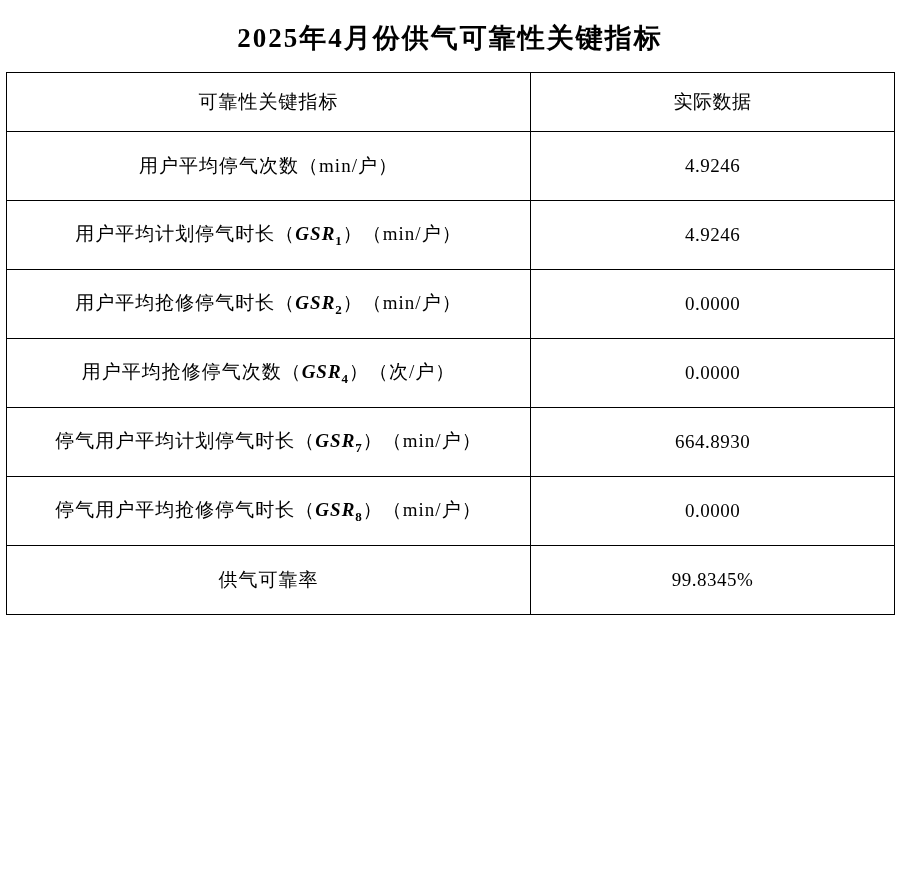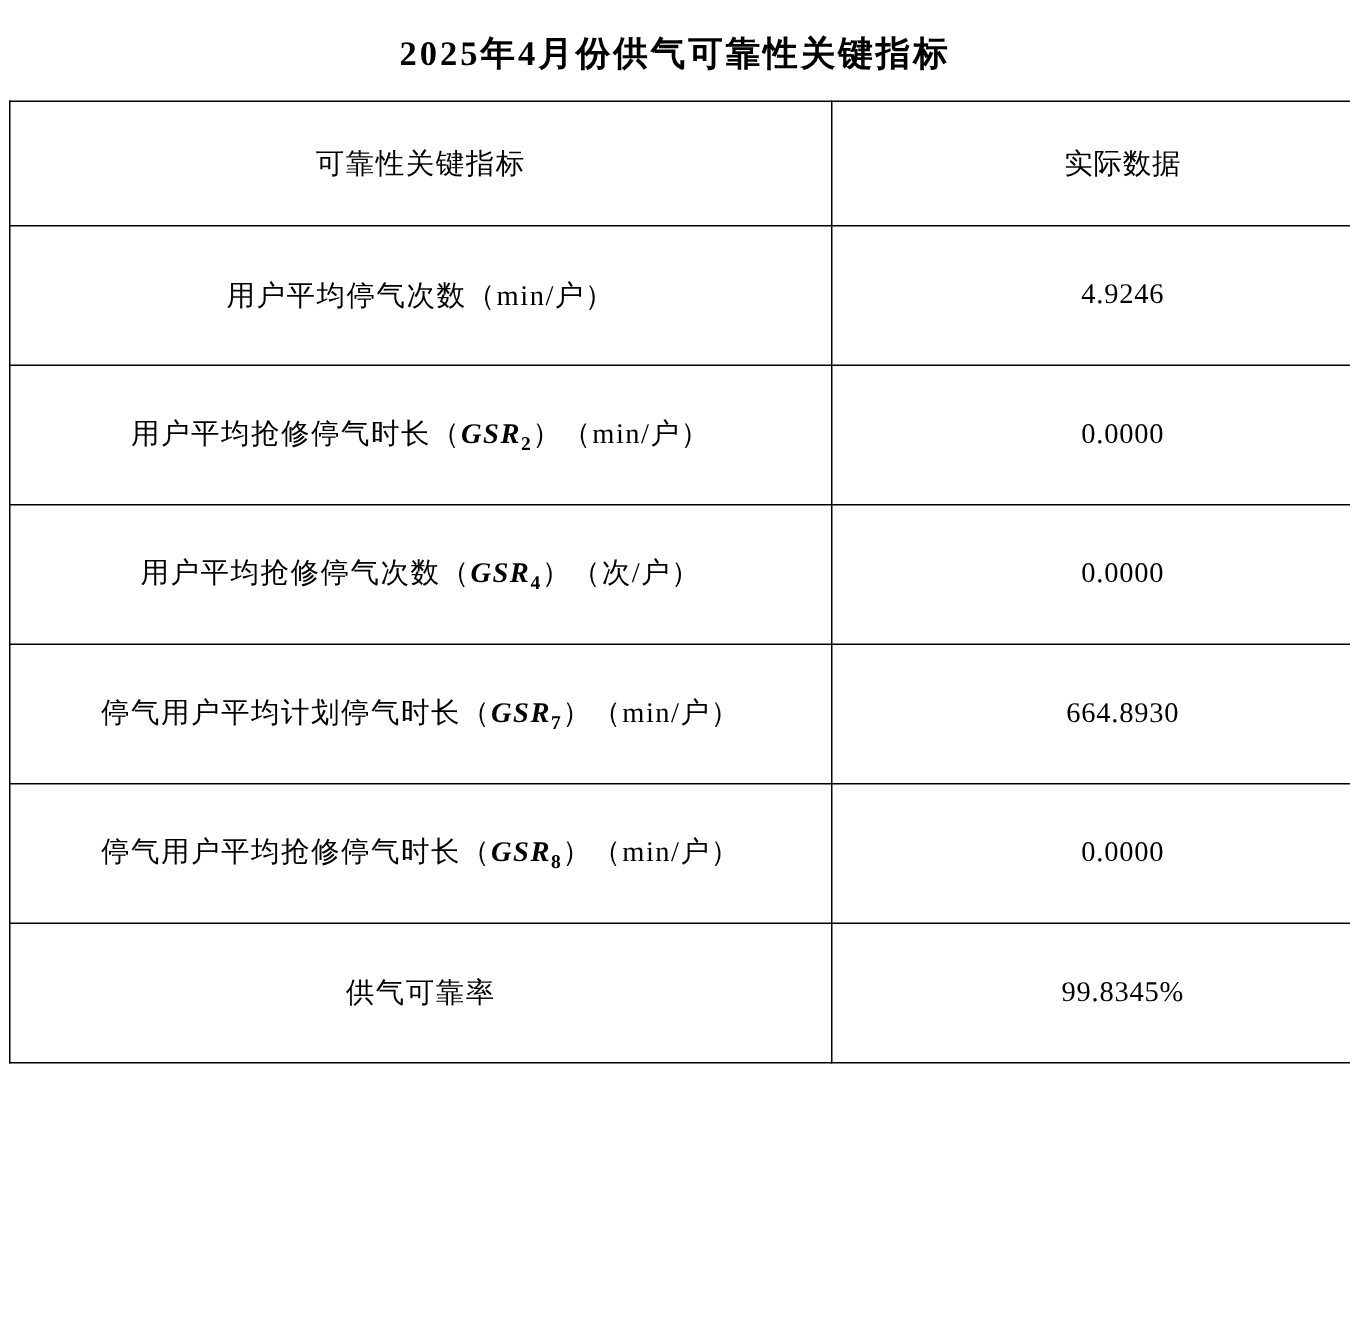--- a/index.html
+++ b/index.html
@@ -17,36 +17,36 @@
   .page {
     width: 900px;
     height: 885px;
     box-sizing: border-box;
     padding: 0 6px;
     display: flex;
     flex-direction: column;
   }
   .doc-title {
     text-align: center;
-    font-size: 23px;
+    font-size: 27px;
     font-weight: bold;
     letter-spacing: 2px;
     margin-top: 20px;
     margin-bottom: 16px;
     font-family: "Liberation Serif", "DejaVu Serif", serif;
   }
   table.metrics {
     border-collapse: collapse;
     width: 888px;
     table-layout: fixed;
     margin: 0;
   }
   table.metrics td, table.metrics th {
     border: 1px solid #000000;
-    padding: 12px;
+    padding: 0;
     font-weight: normal;
     font-size: 19px;
     text-align: center;
     vertical-align: middle;
     font-family: "Liberation Serif", "DejaVu Serif", serif;
   }
   table.metrics tr.header-row td {
     height: 58px;
     font-size: 19px;
   }
@@ -84,20 +84,24 @@
     <tbody>
       <tr class="header-row">
         <td class="col-metric">可靠性关键指标</td>
         <td class="col-value">实际数据</td>
       </tr>
     <tr class="data-row">
           <td class="col-metric">用户平均停气次数（min/户）</td>
           <td class="col-value">4.9246</td>
         </tr>
         <tr class="data-row">
+          <td class="col-metric">用户平均计划停气时长（<span class="gsr">GSR<span class="sub">1</span></span>）（min/户）</td>
+          <td class="col-value">4.9246</td>
+        </tr>
+        <tr class="data-row">
           <td class="col-metric">用户平均抢修停气时长（<span class="gsr">GSR<span class="sub">2</span></span>）（min/户）</td>
           <td class="col-value">0.0000</td>
         </tr>
         <tr class="data-row">
           <td class="col-metric">用户平均抢修停气次数（<span class="gsr">GSR<span class="sub">4</span></span>）（次/户）</td>
           <td class="col-value">0.0000</td>
         </tr>
         <tr class="data-row">
           <td class="col-metric">停气用户平均计划停气时长（<span class="gsr">GSR<span class="sub">7</span></span>）（min/户）</td>
           <td class="col-value">664.8930</td>

